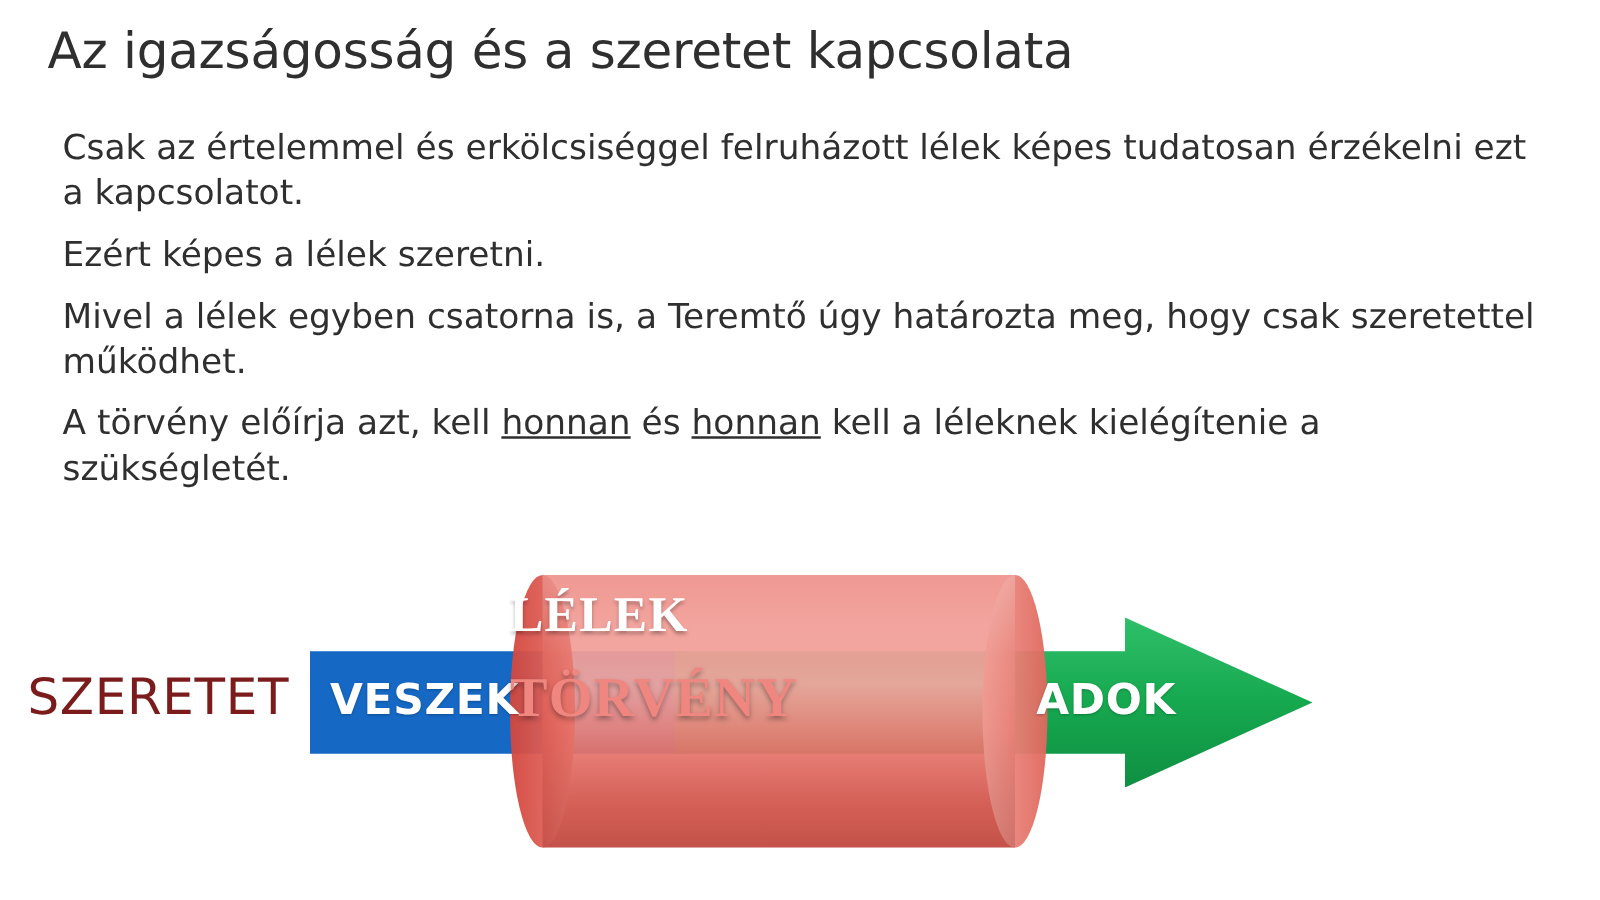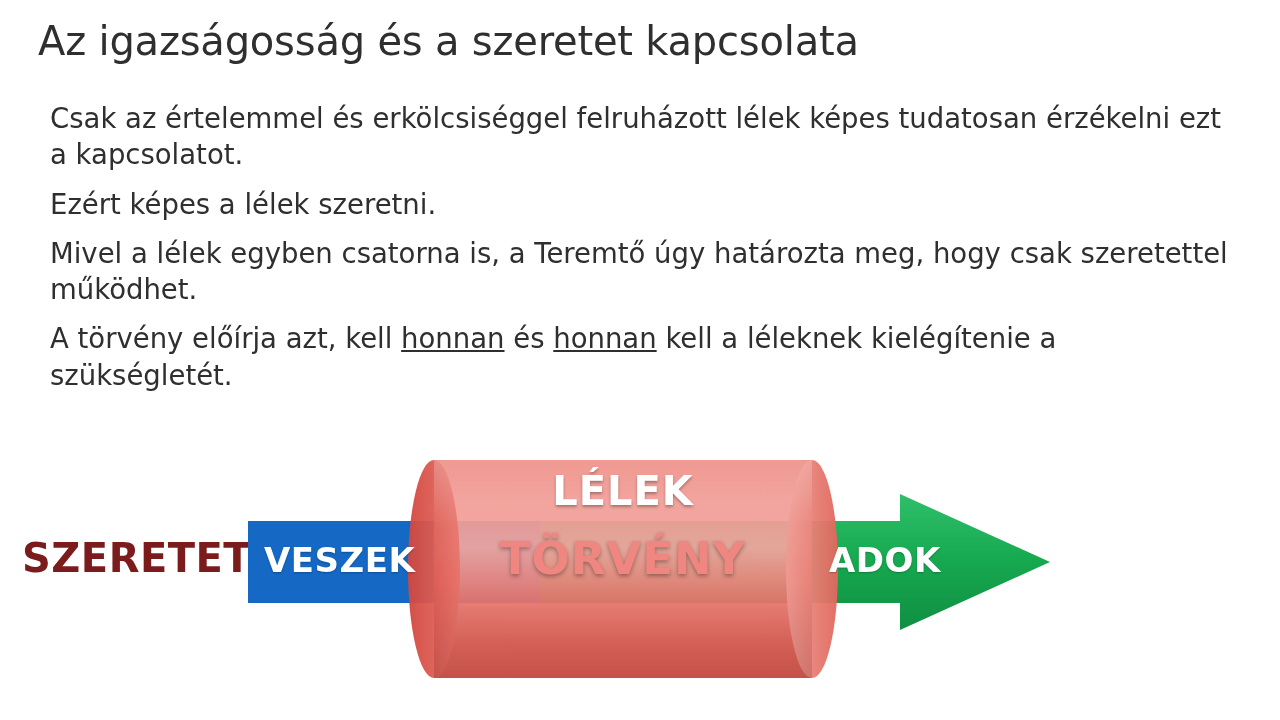--- a/index.html
+++ b/index.html
@@ -58,21 +58,21 @@
     top: 440px;
     width: 1280px;
     height: 260px;
   }
 
   .lbl-szeretet {
     position: absolute;
     left: 22px;
     top: 535px;
     font-size: 40px;
-    font-weight: 700;
+    font-weight: 400;
     color: #7b1b1b;
     letter-spacing: 0.5px;
   }
 
   
   .seg-blue {
     position: absolute;
     left: 248px;
     top: 521px;
     width: 300px;
@@ -148,26 +148,26 @@
     height: 218px;
     background: linear-gradient(to bottom, rgba(255,255,255,0.28) 0%,
         rgba(255,255,255,0.05) 30%, rgba(0,0,0,0.0) 55%,
         rgba(0,0,0,0.10) 100%);
     pointer-events: none;
   }
 
   .cyl-text {
     position: absolute;
     width: 430px;
-    text-align: center;
     color: #ffffff;
     font-size: 40px;
     font-weight: 600;
     letter-spacing: 1px;
     text-shadow: 0 2px 3px rgba(0,0,0,0.3);
+    font-family: Liberation Serif, serif;
   }
   .cyl-text.t1 { top: 468px; left: 408px; }
   .cyl-text.t3 { top: 614px; left: 408px; }
 
   .cyl-text.t2 {
     top: 532px;
     left: 408px;
     font-size: 45px;
     font-weight: 700;
     color: #ef8680;

